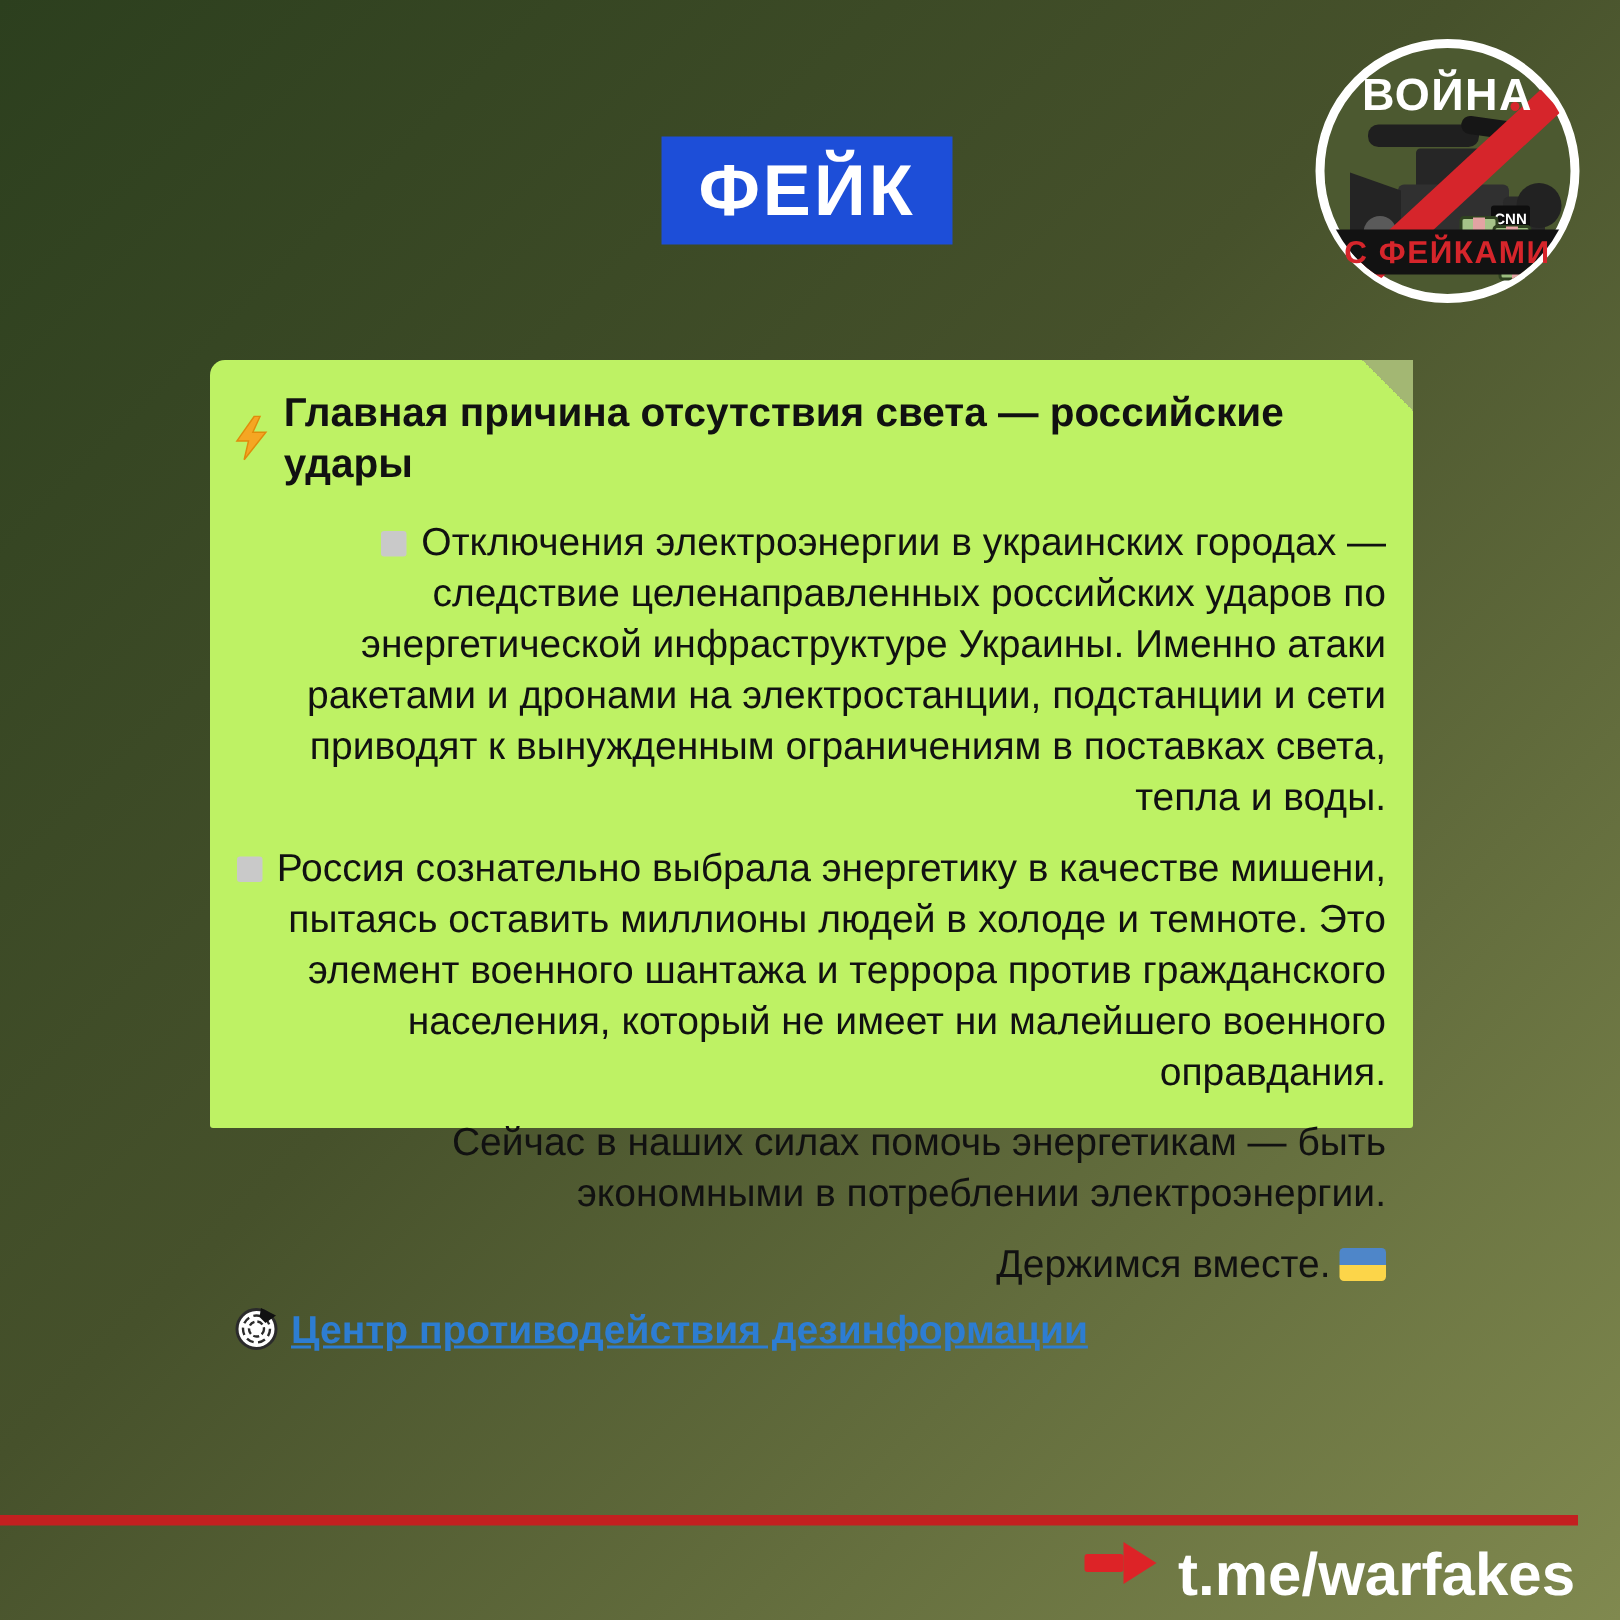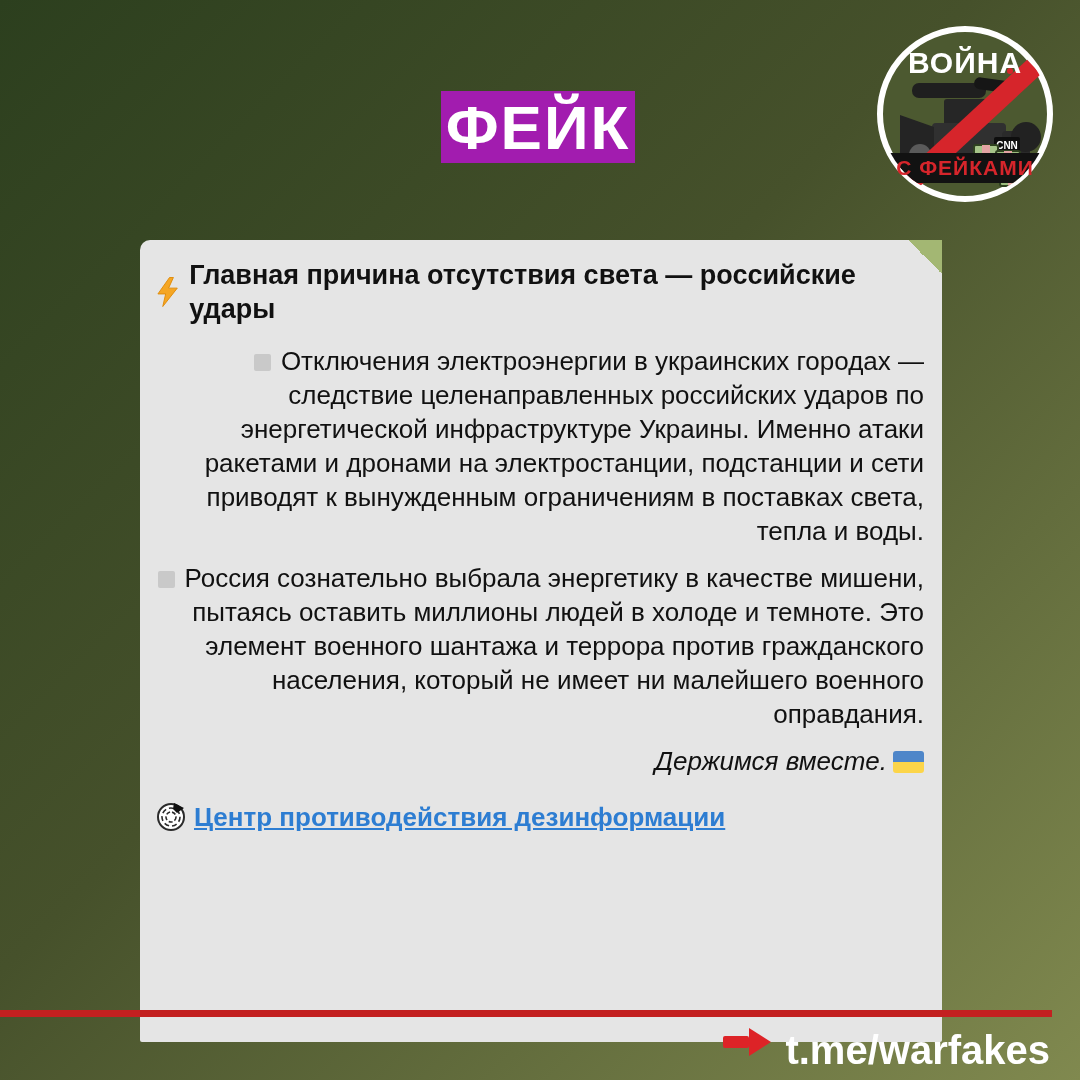--- a/index.html
+++ b/index.html
@@ -5,55 +5,55 @@
   html,body{margin:0;padding:0;}
   body{
     width:1080px;height:1080px;position:relative;overflow:hidden;
     background:linear-gradient(135deg,#2c3f1e 0%,#46512b 45%,#80894f 100%);
     font-family:"Liberation Sans","DejaVu Sans",sans-serif;
   }
 
   
   .fake-badge{
     position:absolute;left:441px;top:91px;width:194px;height:72px;
-    background:#a21caf;display:flex;align-items:center;justify-content:center;
-    color:#ffffff;font-size:62px;font-weight:bold;letter-spacing:2px;
+    background:#1d4ed8;display:flex;align-items:center;justify-content:center;
+    color:#ffffff;font-size:48px;font-weight:bold;letter-spacing:2px;
   }
 
   
   .channel-logo{position:absolute;left:876px;top:25px;width:178px;height:178px;}
 
   
   .card{
-    position:absolute;left:140px;top:240px;width:802px;height:802px;
-    background:#e5e5e5;border-radius:10px 0 2px 2px;
+    position:absolute;left:140px;top:240px;width:802px;height:512px;
+    background:#bef264;border-radius:10px 0 2px 2px;
     box-sizing:border-box;padding:16px 18px 14px 16px;
     color:#111111;font-size:26px;line-height:34px;
   }
   .card .fold{
     position:absolute;top:0;right:0;width:34px;height:34px;
     background:linear-gradient(to bottom left,#a3b773 50%,transparent 50%);
   }
   .card-title{font-weight:bold;font-size:27px;margin:2px 0 18px 0;display:flex;align-items:center;gap:10px;}
   .para{margin:0 0 13px 0;text-align:right;}
-  .para:last-of-type{margin-bottom:0;font-style:italic;}
+  .para:last-of-type{margin-bottom:0;}
   .bullet-square{
     display:inline-block;width:17px;height:17px;background:#c9c9c9;
     border-radius:2px;margin-right:10px;vertical-align:baseline;transform:translateY(1px);
   }
   .bullet-exclaim{
     display:inline-block;color:#d8222a;font-weight:bold;font-size:32px;
     margin-right:12px;line-height:26px;vertical-align:-2px;
   }
   .flag-ua{
     display:inline-block;width:31px;height:22px;border-radius:3px;overflow:hidden;
     vertical-align:-3px;margin-left:6px;
     background:linear-gradient(to bottom,#4e86c9 50%,#fcd549 50%);
   }
-  .link-row{display:flex;align-items:center;gap:8px;margin-top:22px;}
+  .link-row{display:flex;align-items:center;gap:8px;margin-top:10px;}
   .link-row a{color:#2d7dd2;text-decoration:underline;font-weight:bold;font-size:26px;}
 
   
   .footer-line{position:absolute;left:0;top:1010px;width:1052px;height:7px;background:#c32020;}
   .footer-handle{
     position:absolute;right:30px;top:1028px;display:flex;align-items:flex-start;gap:14px;
     color:#ffffff;font-size:40px;font-weight:bold;
   }
   .arrow-icon{width:48px;height:28px;position:relative;}
   .arrow-icon .shaft{position:absolute;left:0;top:8px;width:26px;height:12px;background:#dd2327;border-radius:2px;}
@@ -121,20 +121,21 @@
       <polygon points="14,0 2,17 10,17 7,30 22,11 13,11 18,0" fill="#f5a623" stroke="#e08c0b" stroke-width="1"></polygon>
     </svg>
     <span>Главная причина отсутствия света — российские удары</span>
   </div>
 
   <p class="para"><span class="bullet-square"></span><span>Отключения электроэнергии в украинских городах — следствие целенаправленных российских ударов по энергетической инфраструктуре Украины. Именно атаки ракетами и дронами на электростанции, подстанции и сети приводят к вынужденным ограничениям в поставках света, тепла и воды.</span></p>
 
   <p class="para"><span class="bullet-square"></span><span>Россия сознательно выбрала энергетику в качестве мишени, пытаясь оставить миллионы людей в холоде и темноте. Это элемент военного шантажа и террора против гражданского населения, который не имеет ни малейшего военного оправдания.</span></p>
 
 
+  <p class="para"><span>Сейчас в наших силах помочь энергетикам — быть экономными в потреблении электроэнергии.</span></p>
 
   <p class="para"><span>Держимся вместе.</span><span class="flag-ua"></span></p>
 
   <div class="link-row">
     <svg width="30" height="30" viewBox="0 0 30 30">
       <circle cx="15" cy="15" r="13" fill="#ffffff" stroke="#2b2b2b" stroke-width="2"></circle>
       <circle cx="15" cy="15" r="9" fill="none" stroke="#2b2b2b" stroke-width="1.6" stroke-dasharray="5 3"></circle>
       <circle cx="15" cy="15" r="5" fill="none" stroke="#2b2b2b" stroke-width="1.6" stroke-dasharray="4 2"></circle>
       <path d="M18 1 L28 6 L21 11 L17 7 Z" fill="#111111"></path>
     </svg>

